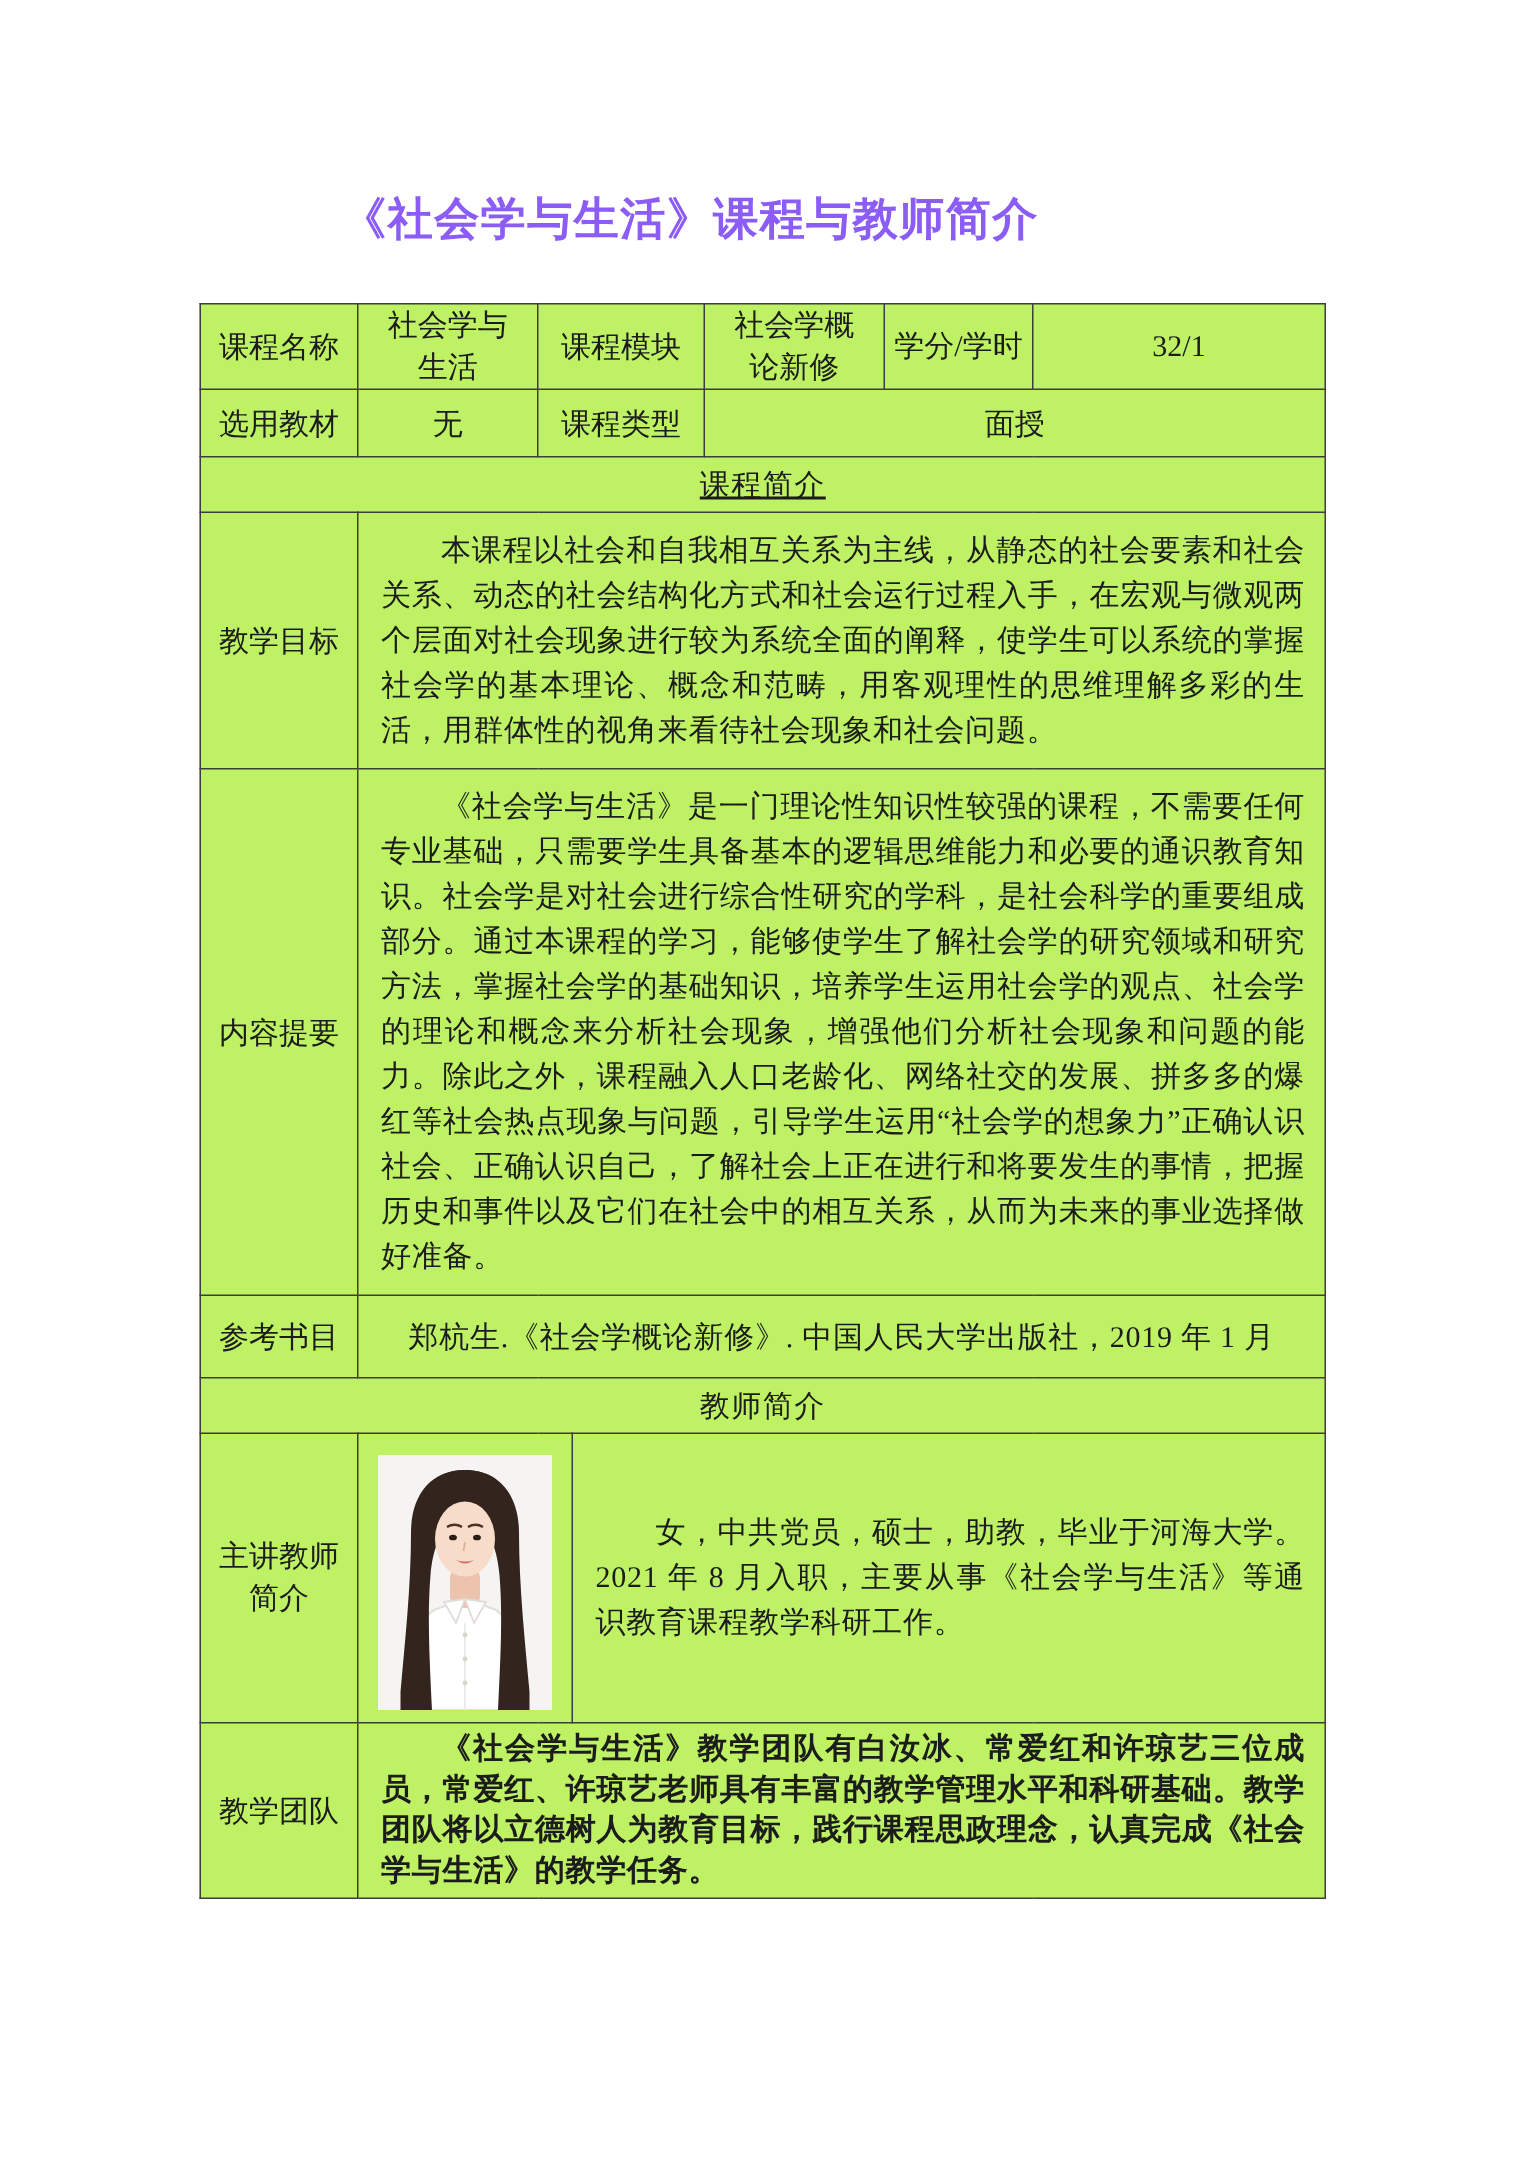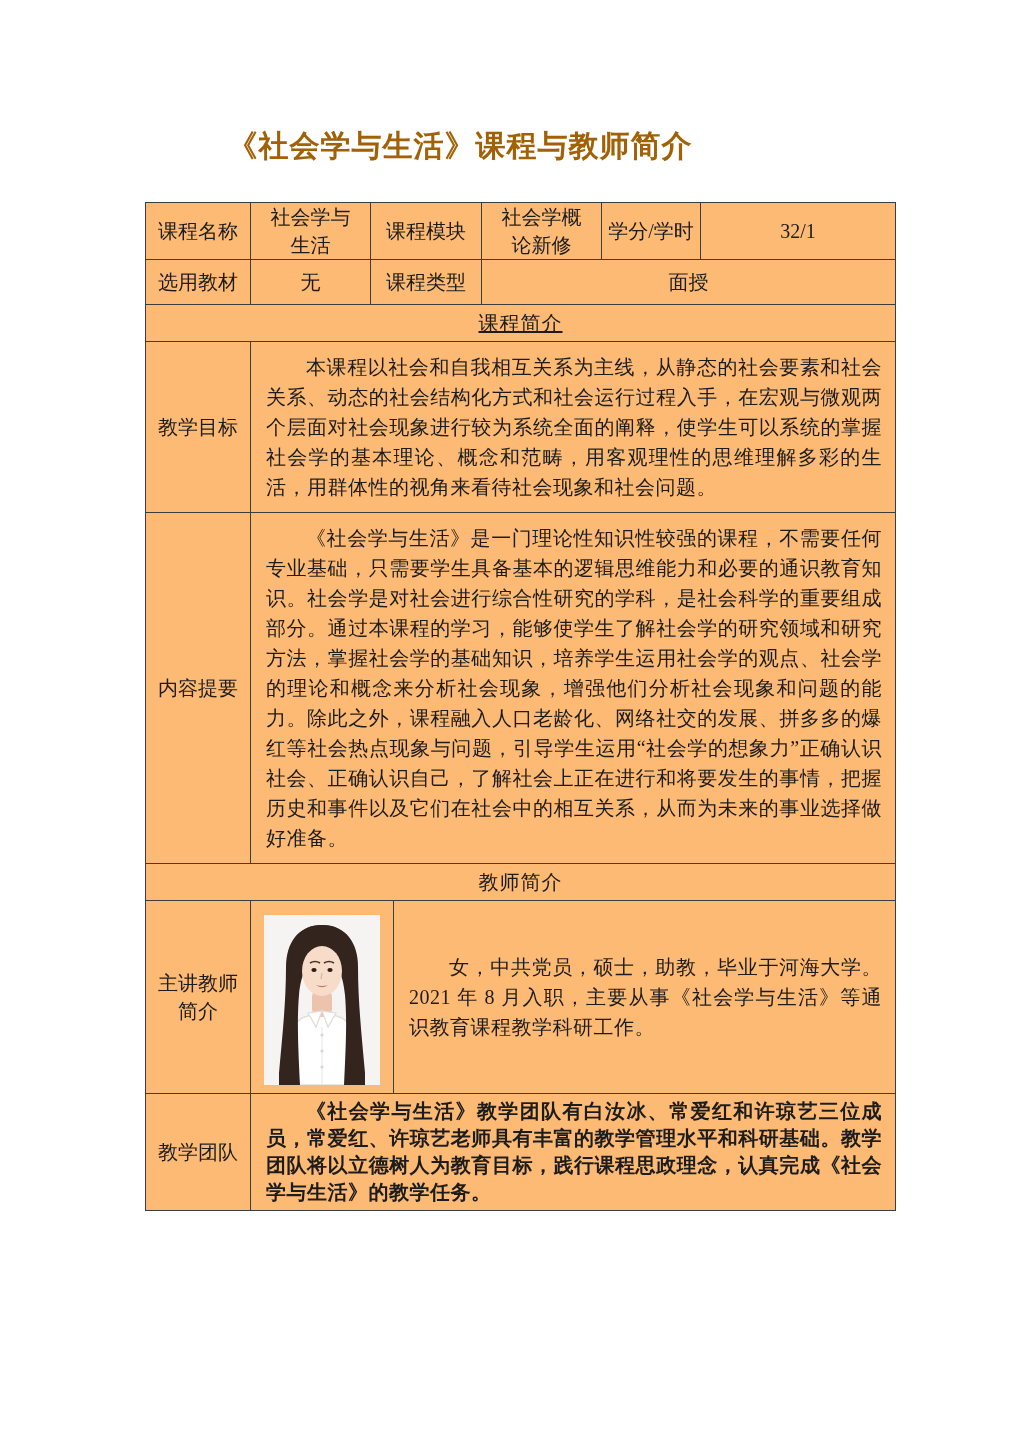--- a/index.html
+++ b/index.html
@@ -9,29 +9,29 @@
     font-family: "Liberation Serif", "DejaVu Serif", serif;
     color: #1c1c1c;
   }
   .title {
     position: absolute;
     top: 126px; left: 0; width: 920px;
     text-align: center;
     font-size: 30px;
     font-weight: bold;
     letter-spacing: 1px;
-    color: #a16207;
+    color: #8b5cf6;
   }
   table.doc-table {
     position: absolute;
-    top: 202px; left: 145px;
+    top: 202px; left: 133px;
     width: 750px;
     border-collapse: collapse;
     table-layout: fixed;
-    background: #fdba74;
+    background: #bef264;
   }
   td {
     border: 1px solid #3d3d3d;
     vertical-align: middle;
     font-size: 20px;
     color: #1c1c1c;
     text-align: center;
     overflow: hidden;
   }
   tr.r1  td { height: 53px; }
@@ -108,20 +108,24 @@
   <tr class="r5">
     <td>教学目标</td>
     <td colspan="6" class="para">本课程以社会和自我相互关系为主线，从静态的社会要素和社会关系、动态的社会结构化方式和社会运行过程入手，在宏观与微观两个层面对社会现象进行较为系统全面的阐释，使学生可以系统的掌握社会学的基本理论、概念和范畴，用客观理性的思维理解多彩的生活，用群体性的视角来看待社会现象和社会问题。</td>
   </tr>
 
   <tr class="r6">
     <td>内容提要</td>
     <td colspan="6" class="para">《社会学与生活》是一门理论性知识性较强的课程，不需要任何专业基础，只需要学生具备基本的逻辑思维能力和必要的通识教育知识。社会学是对社会进行综合性研究的学科，是社会科学的重要组成部分。通过本课程的学习，能够使学生了解社会学的研究领域和研究方法，掌握社会学的基础知识，培养学生运用社会学的观点、社会学的理论和概念来分析社会现象，增强他们分析社会现象和问题的能力。除此之外，课程融入人口老龄化、网络社交的发展、拼多多的爆红等社会热点现象与问题，引导学生运用“社会学的想象力”正确认识社会、正确认识自己，了解社会上正在进行和将要发生的事情，把握历史和事件以及它们在社会中的相互关系，从而为未来的事业选择做好准备。</td>
   </tr>
 
+  <tr class="r7">
+    <td>参考书目</td>
+    <td colspan="6" class="ref-cell">郑杭生.《社会学概论新修》. 中国人民大学出版社，2019 年 1 月</td>
+  </tr>
 
   <tr class="r8">
     <td colspan="7" class="section-head">教师简介</td>
   </tr>
 
   <tr class="r9">
     <td><span class="narrow">主讲教师简介</span></td>
     <td colspan="2">
       <div class="photo-frame">
         <svg viewBox="0 0 116 170" width="116" height="170">

